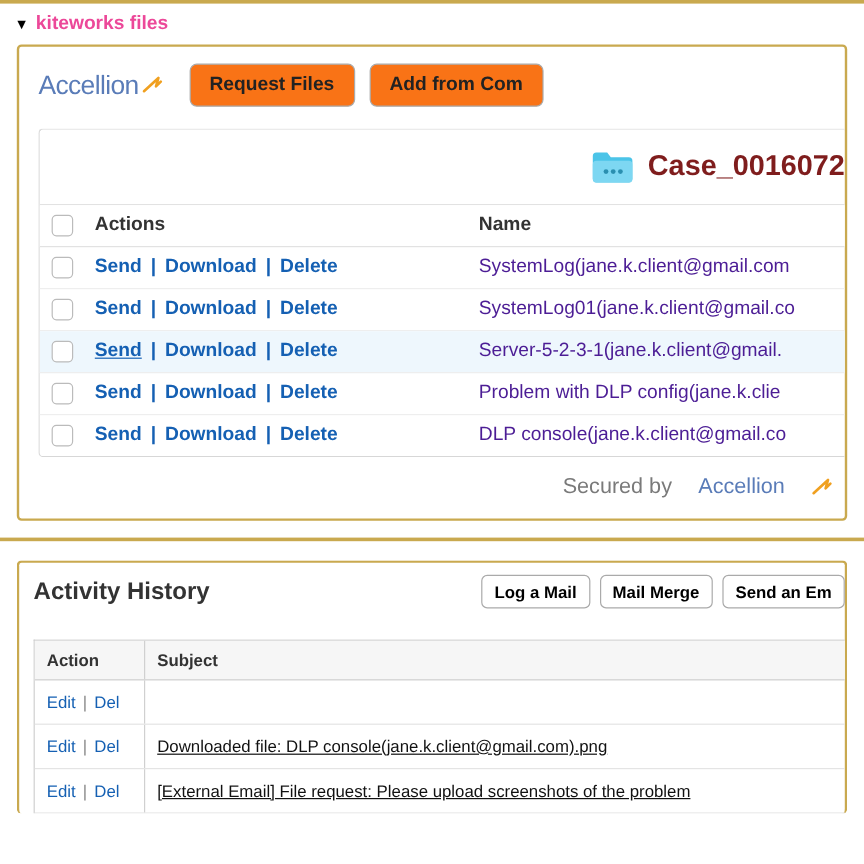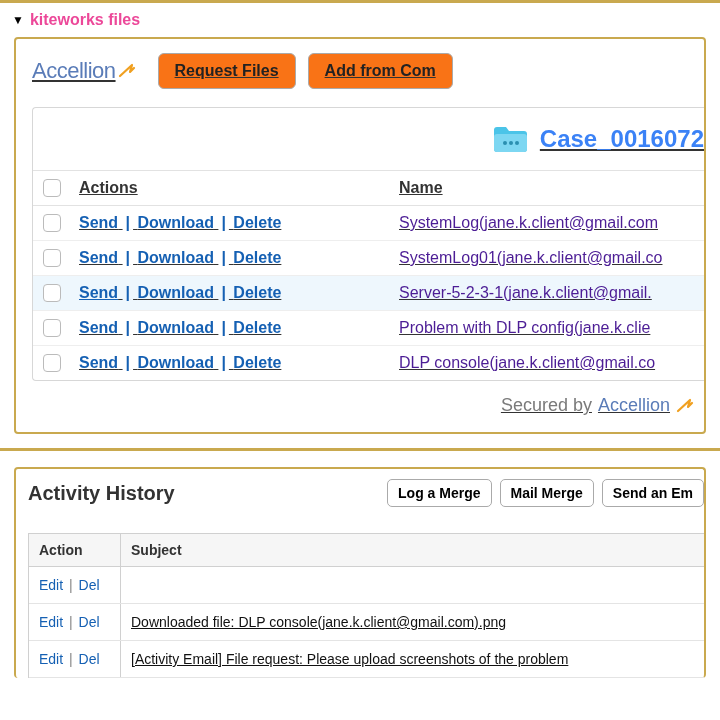--- a/index.html
+++ b/index.html
@@ -33,21 +33,20 @@
     font-weight: bold;
     font-size: 16px;
     color: #ec4899;
   }
   .inner-panel {
     margin: 0 14px;
     border: 2px solid #c9a94f;
     border-radius: 4px;
     background: #fff;
     padding: 14px 0 14px 16px;
-    text-decoration: underline;
   }
   .toolbar-row {
     display: flex;
     align-items: center;
     gap: 12px;
     padding-right: 0;
   }
   .brand {
     display: flex;
     align-items: center;
@@ -90,21 +89,21 @@
     align-items: center;
     justify-content: flex-end;
     gap: 12px;
     padding: 16px 0 16px 16px;
     border-bottom: 1px solid #e2e2e2;
   }
   .folder-icon svg { display: block; }
   .case-title .case-name {
     font-size: 24px;
     font-weight: 700;
-    color: #3b82f6;
+    color: #7f1d1d;
   }
   .file-head {
     display: flex;
     background: #fff;
     border-bottom: 1px solid #e2e2e2;
     padding: 8px 10px;
     font-weight: 700;
     font-size: 16px;
   }
   .col-chk { width: 36px; display:flex; align-items:center; }
@@ -139,21 +138,21 @@
     margin: 0 3px;
   }
   .file-name {
     color: #4c1d95;
     white-space: nowrap;
   }
   .secured {
     display: flex;
     justify-content: flex-end;
     align-items: center;
-    gap: 6px;
+    gap: 22px;
     padding: 14px 10px 2px 0;
     color: #7a7a7a;
     font-size: 18px;
   }
   .secured .acc {
     color: #5a7cb8;
   }
   
   .activity-wrap {
     margin: 16px 14px 0 14px;
@@ -321,39 +320,39 @@
       </span>
     </div>
   </div>
 
   <div class="gold-line" style="margin-top:14px;"></div>
 
   <div class="activity-wrap">
     <div class="activity-head">
       <span class="activity-title">Activity History</span>
       <div class="activity-btns">
-        <button class="small-btn">Log a Merge</button>
+        <button class="small-btn">Log a Mail</button>
         <button class="small-btn">Mail Merge</button>
         <button class="small-btn">Send an Em</button>
       </div>
     </div>
 
     <div class="ah-table">
       <div class="ah-head">
         <div class="ah-col-action">Action</div>
         <div class="ah-col-subject">Subject</div>
       </div>
       <div id="ah-rows">
           <div class="ah-row">
             <div class="ah-col-action"><span class="ah-action-link">Edit</span> <span class="ah-action-sep">|</span> <span class="ah-action-link">Del</span></div>
           </div>
           <div class="ah-row">
             <div class="ah-col-action"><span class="ah-action-link">Edit</span> <span class="ah-action-sep">|</span> <span class="ah-action-link">Del</span></div>
             <div class="ah-col-subject"><span class="ah-subject">Downloaded file: DLP console(jane.k.client@gmail.com).png</span></div>
           </div>
           <div class="ah-row">
             <div class="ah-col-action"><span class="ah-action-link">Edit</span> <span class="ah-action-sep">|</span> <span class="ah-action-link">Del</span></div>
-            <div class="ah-col-subject"><span class="ah-subject">[Activity Email] File request: Please upload screenshots of the problem</span></div>
+            <div class="ah-col-subject"><span class="ah-subject">[External Email] File request: Please upload screenshots of the problem</span></div>
           </div>
         </div>
     </div>
   </div>
 </div>
 
 </body></html>

